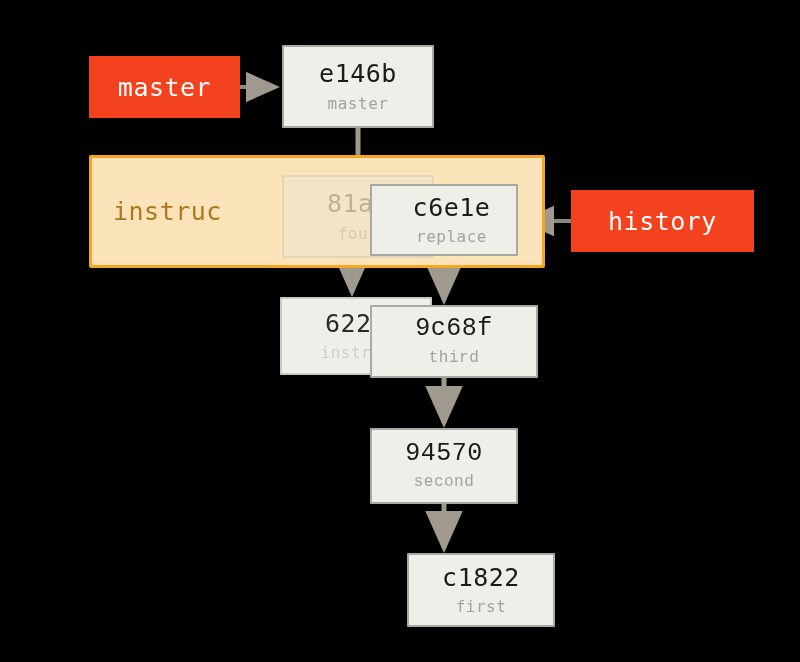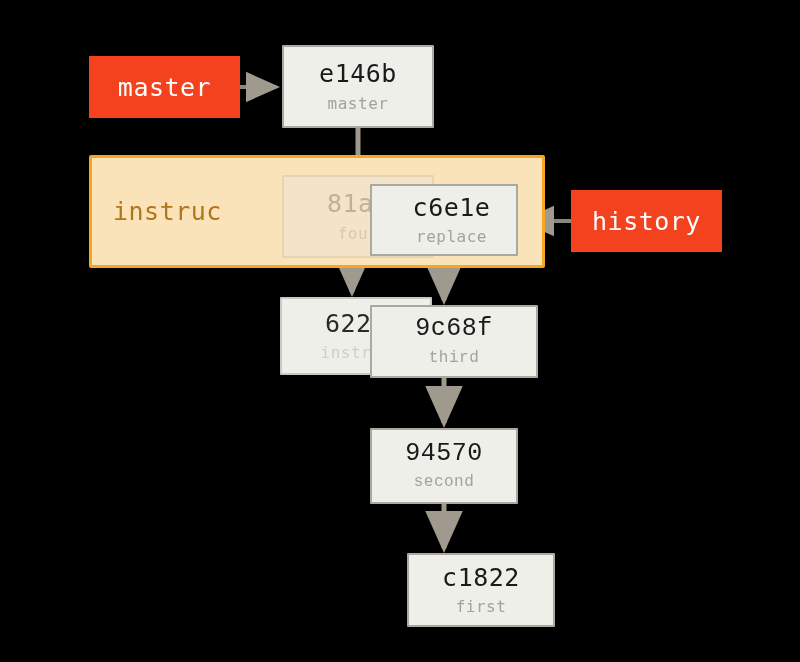--- a/index.html
+++ b/index.html
@@ -115,21 +115,21 @@
     <line x1="444" y1="504" x2="444" y2="548" stroke="#a09a8e" stroke-width="5" marker-end="url(#ah)"></line>
   </svg>
 
   <div class="group-box" style="left:89px; top:155px; width:456px; height:113px; z-index:2;"></div>
   <div class="group-label" style="left:113px; top:197px; z-index:8;">instruc</div>
 
   <div class="node ref" style="left:89px; top:56px; width:151px; height:62px; z-index:6;">
     <span class="ref-label">master</span>
   </div>
 
-  <div class="node ref" style="left:571px; top:190px; width:151px; height:62px; z-index:6;">
+  <div class="node ref" style="left:571px; top:190px; width:183px; height:62px; z-index:6;">
     <span class="ref-label">history</span>
   </div>
 
   <div class="node commit" style="left:282px; top:45px; width:152px; height:83px; z-index:5;">
     <span class="sha">e146b</span>
     <span class="msg">master</span>
   </div>
 
   <div class="node commit faded" style="left:282px; top:175px; width:152px; height:83px; z-index:3;">
     <span class="sha">81a7</span>

